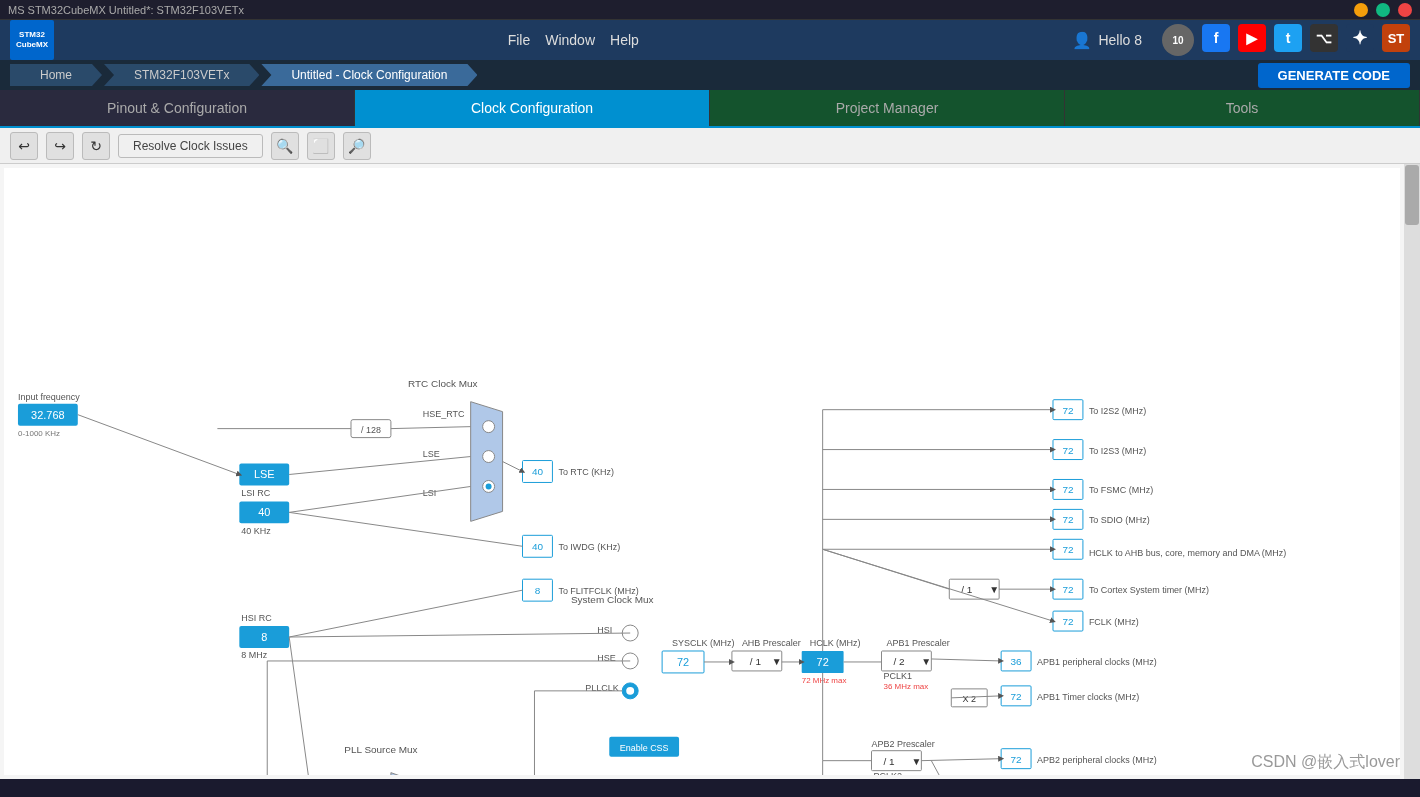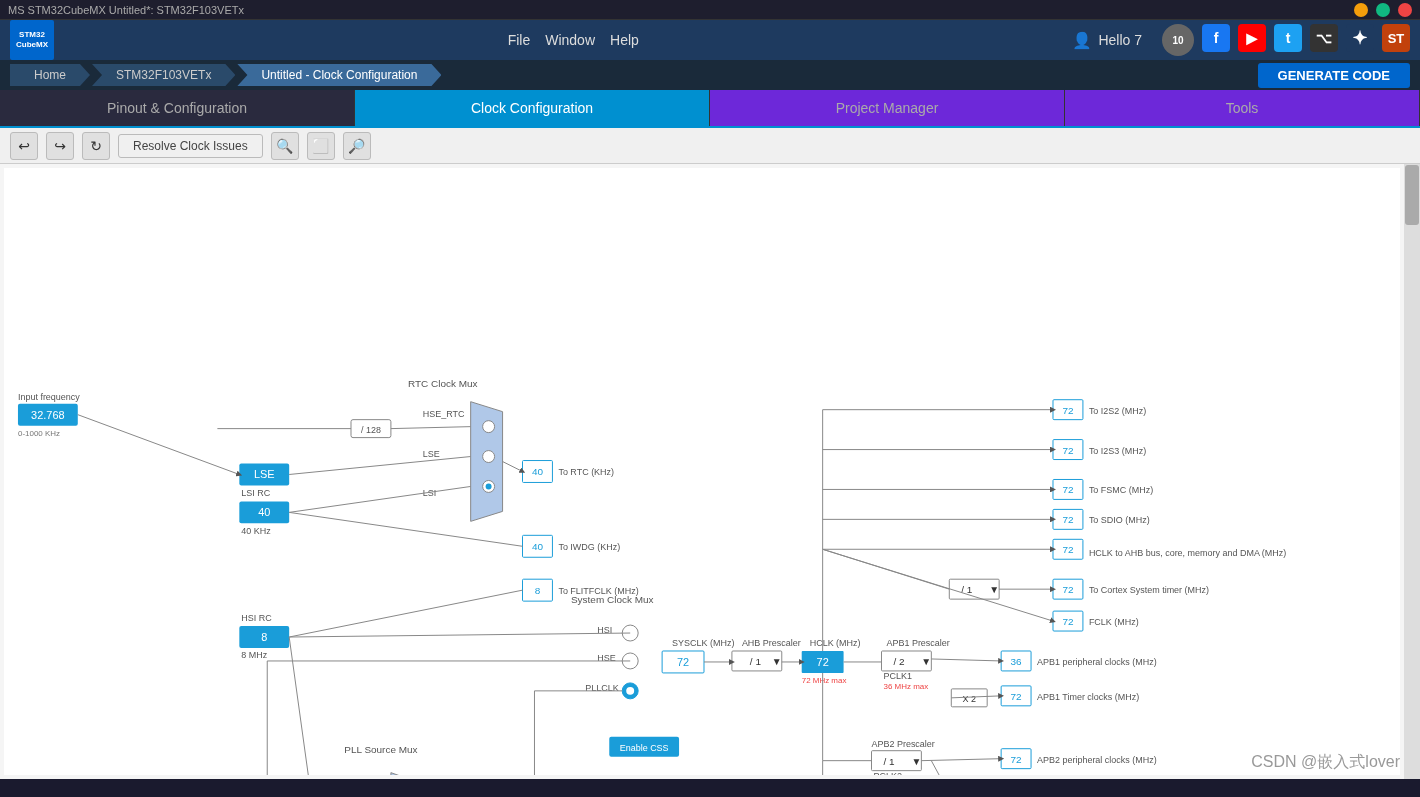--- a/index.html
+++ b/index.html
@@ -51,21 +51,21 @@
     .breadcrumb-bar {
       background: #1a2a3a;
       height: 30px;
       display: flex;
       align-items: center;
       padding: 0 10px;
       gap: 0;
     }
     .breadcrumb-item {
       background: #2a4a6a;
-      padding: 4px 24px;
+      padding: 4px 30px;
       font-size: 12px;
       color: #ccc;
       display: flex;
       align-items: center;
       gap: 6px;
       cursor: pointer;
       clip-path: polygon(0 0, calc(100% - 10px) 0, 100% 50%, calc(100% - 10px) 100%, 0 100%, 10px 50%);
       margin-right: 2px;
     }
     .breadcrumb-item:first-child { clip-path: polygon(0 0, calc(100% - 10px) 0, 100% 50%, calc(100% - 10px) 100%, 0 100%); }
@@ -93,21 +93,21 @@
       display: flex;
       align-items: center;
       justify-content: center;
       font-size: 14px;
       font-weight: 500;
       cursor: pointer;
       border-right: 1px solid #333;
     }
     .tab.inactive { background: #2a2a3e; color: #aaa; }
     .tab.active { background: #0090d0; color: #fff; }
-    .tab.dark { background: #6d28d9; color: #aaa; }
+    .tab.dark { background: #14532d; color: #aaa; }
 
     
     .toolbar {
       background: #f0f0f0;
       height: 36px;
       display: flex;
       align-items: center;
       padding: 0 10px;
       gap: 8px;
       border-bottom: 1px solid #ccc;
@@ -202,21 +202,21 @@
       <div class="logo-text">STM32<br>CubeMX</div>
     </div>
   </div>
   <div class="menu-items">
     <span class="menu-item">File</span>
     <span class="menu-item">Window</span>
     <span class="menu-item">Help</span>
   </div>
   <div class="user-area">
     <span style="font-size:16px;">👤</span>
-    <span>Hello 7</span>
+    <span>Hello 8</span>
   </div>
   <div class="social-icons">
     <div class="social-icon" style="background:#666; width:32px; height:32px; border-radius:50%; font-size:10px; font-weight:bold; color:#fff; display:flex; align-items:center; justify-content:center;">10</div>
     <div class="social-icon si-fb">f</div>
     <div class="social-icon si-yt">▶</div>
     <div class="social-icon si-tw">t</div>
     <div class="social-icon si-gh">⌥</div>
     <div class="social-icon" style="background:#1e3a5f; color:#fff; font-size:18px;">✦</div>
     <div class="social-icon si-logo" style="font-weight:bold; font-size:13px;">ST</div>
   </div>

